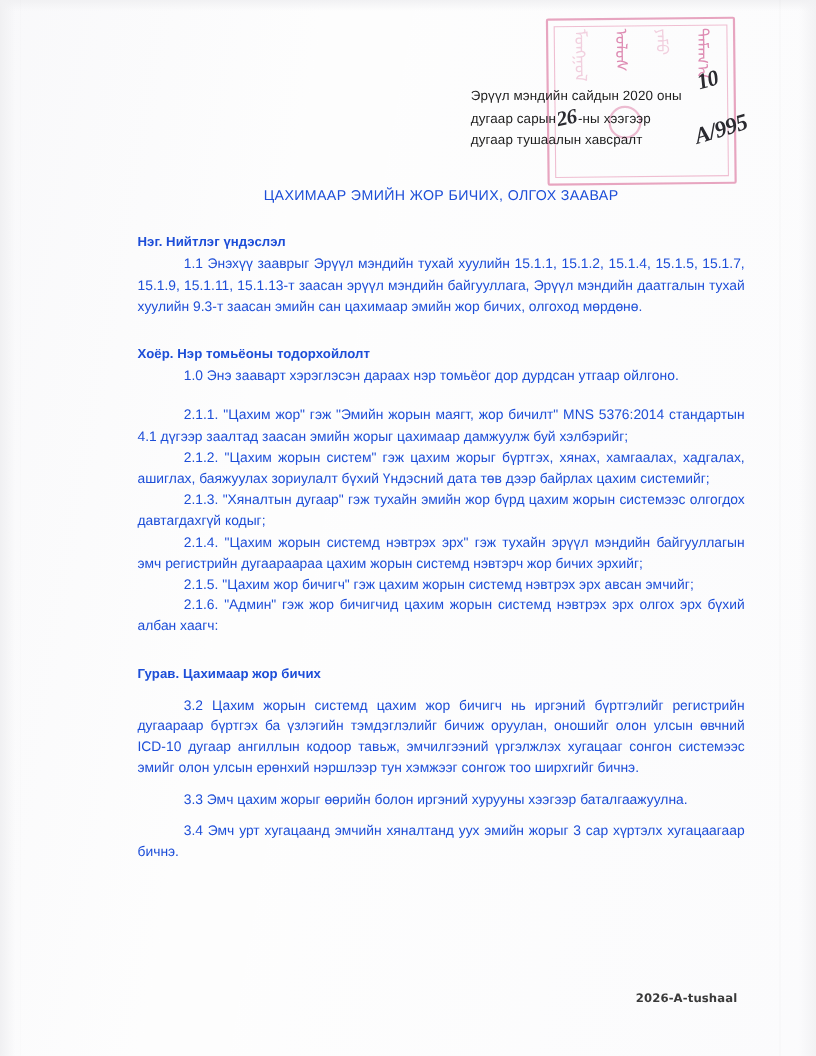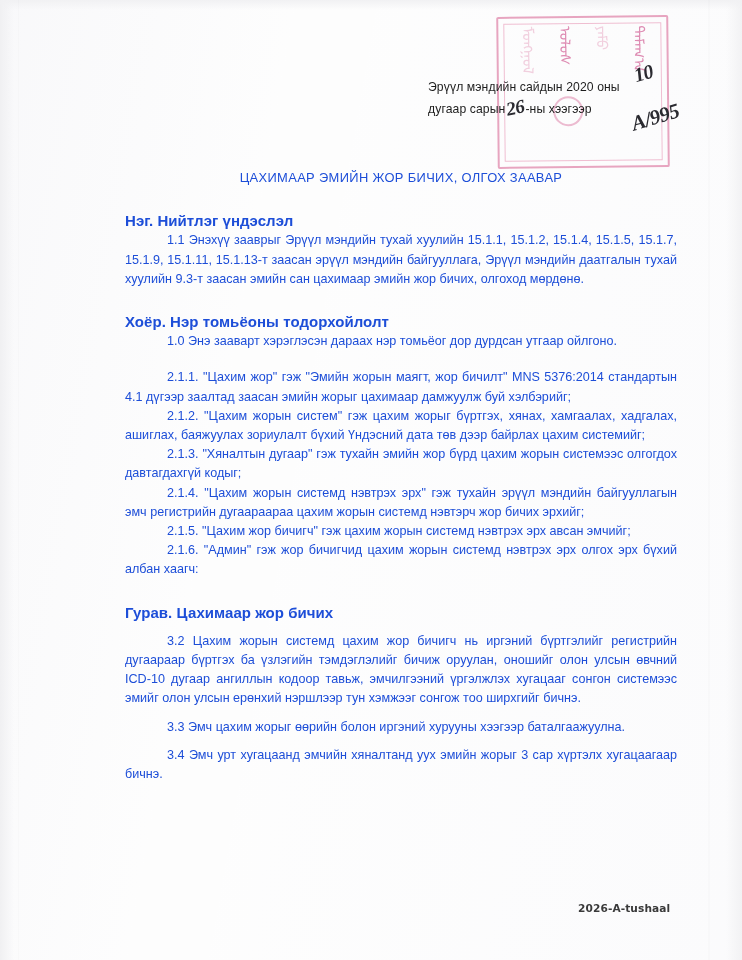--- a/index.html
+++ b/index.html
@@ -149,21 +149,21 @@
   }
   .doc-title {
     text-align: center;
     font-size: 12.9px;
     letter-spacing: 0.35px;
     margin: 0 0 24px 0;
     font-weight: normal;
   }
   .sec-heading {
     font-weight: bold;
-    font-size: 15px;
+    font-size: 12px;
     margin: 0 0 1px 0;
     letter-spacing: 0.05px;
   }
   p.para {
     margin: 0;
     text-align: justify;
     text-indent: 42px;
     hyphens: none;
   }
   .gap-s { height: 9px; }
@@ -215,20 +215,21 @@
 
   <div class="header-block">
     <div class="header-line">
       <span>Эрүүл мэндийн сайдын 2020 оны</span>
       <span class="hw hw-10">10</span>
     </div>
     <div class="header-line">
       <span>дугаар сарын</span><span class="hw hw-26">26</span><span>-ны  хээгээр</span>
       <span class="hw hw-995">A/995</span>
     </div>
+    <div class="header-line">дугаар тушаалын хавсралт</div>
   </div>
 
   <div class="doc-body">
 
     <div class="doc-title">ЦАХИМААР ЭМИЙН ЖОР БИЧИХ, ОЛГОХ ЗААВАР</div>
 
     <div class="sec-heading">Нэг. Нийтлэг үндэслэл</div>
     <p class="para">1.1 Энэхүү зааврыг Эрүүл мэндийн тухай хуулийн 15.1.1, 15.1.2, 15.1.4, 15.1.5, 15.1.7, 15.1.9, 15.1.11, 15.1.13-т заасан эрүүл мэндийн байгууллага, Эрүүл мэндийн даатгалын тухай хуулийн 9.3-т заасан эмийн сан цахимаар эмийн жор бичих, олгоход мөрдөнө.</p>
 
     <div class="gap-l"></div>

